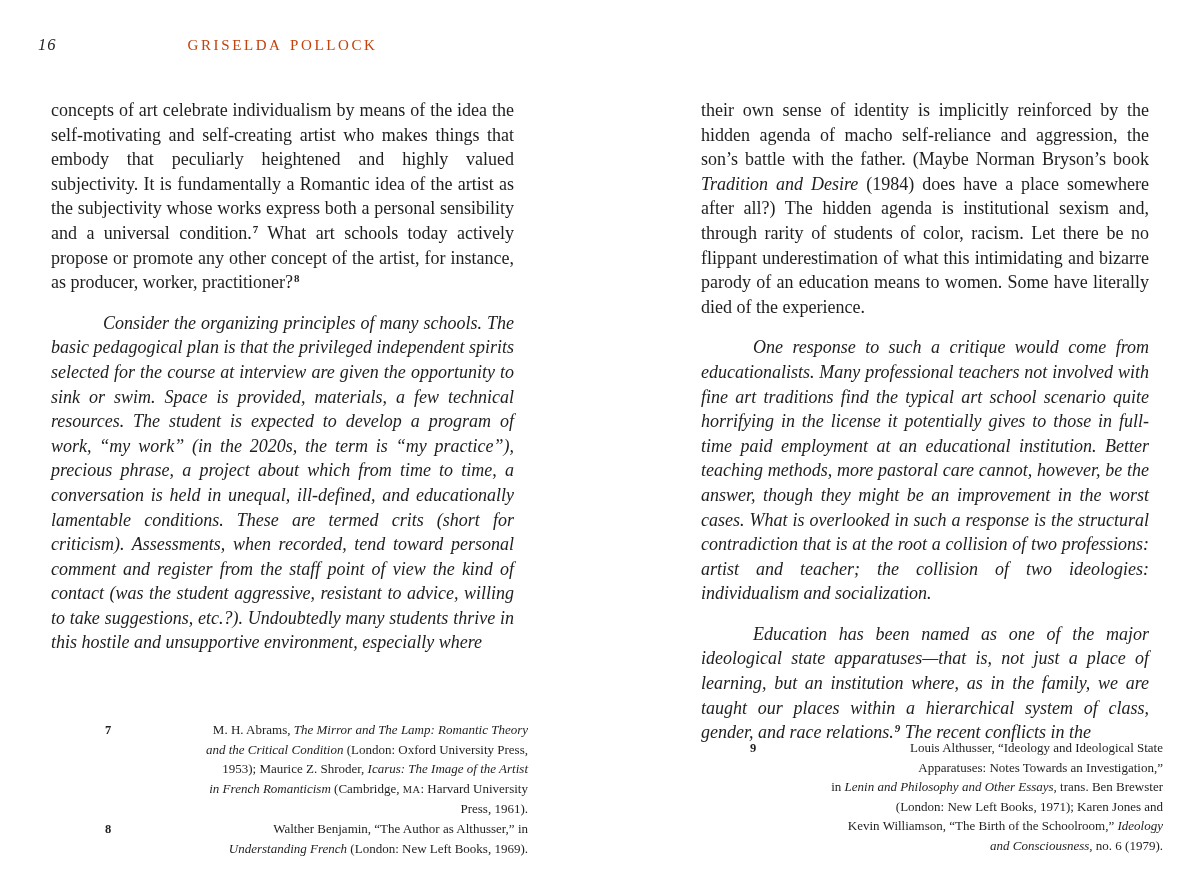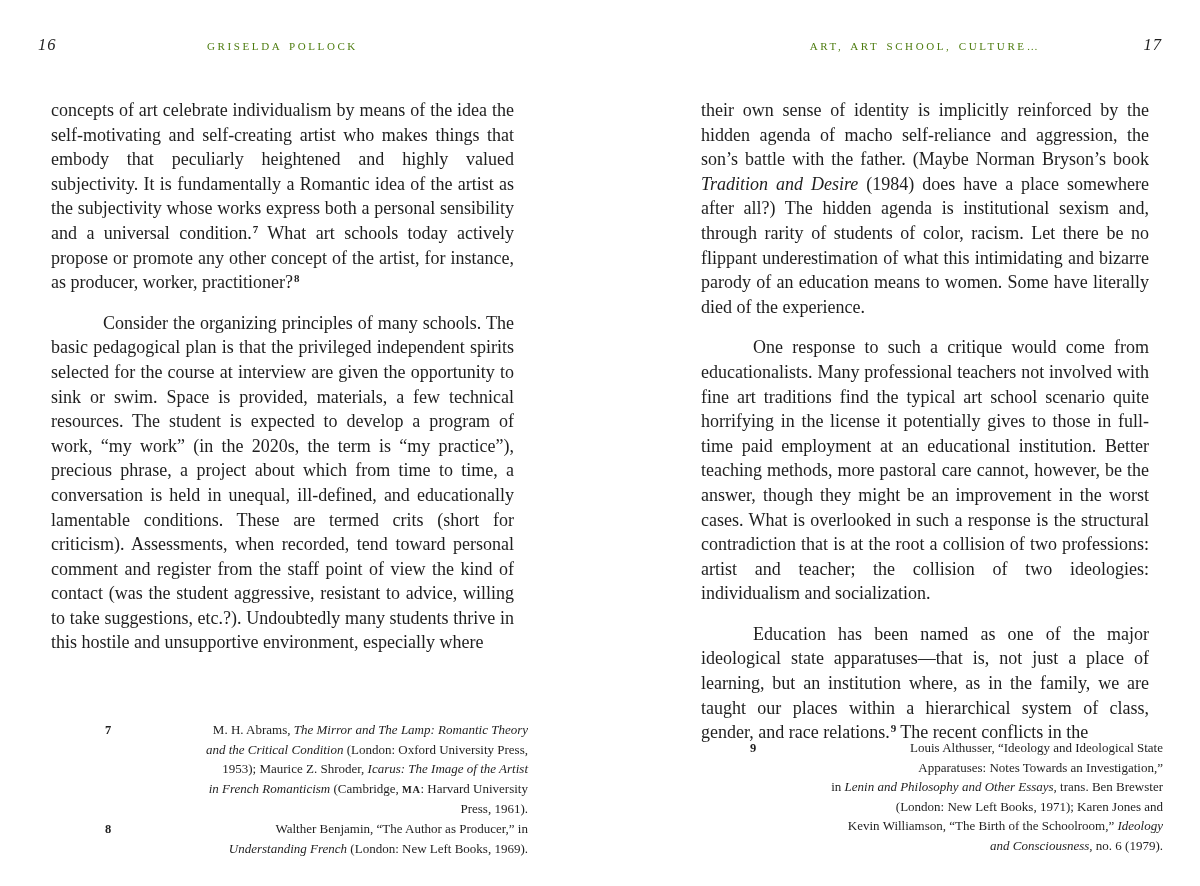--- a/index.html
+++ b/index.html
@@ -16,24 +16,24 @@
   .page-left  { left: 35px;  width: 495px; }
   .page-right { left: 685px; width: 480px; }
 
   .pagehead {
     position: absolute;
     top: 36px; left: 0; right: 0;
     text-align: center;
     height: 18px;
   }
   .running-head {
-    font-size: 11px;
+    font-size: 15px;
     letter-spacing: 2.6px;
     word-spacing: 2px;
-    color: #4d7c0f;
+    color: #c2410c;
     text-transform: uppercase;
   }
   .folio {
     position: absolute;
     top: -1px;
     font-style: italic;
     font-size: 16.5px;
     letter-spacing: 1px;
     color: #1e1e1e;
   }
@@ -42,21 +42,21 @@
 
   .pagebody { position: absolute; top: 82px; left: 0; right: 0; }
   .pagebody p {
     margin: 16px;
     font-size: 18px;
     line-height: 24.6px;
     text-align: justify;
     hyphens: auto;
     -webkit-hyphens: auto;
   }
-  .pagebody p.indent { text-indent: 52px; }
+  .pagebody p.indent { text-indent: 52px; font-style: italic; }
 
   sup.fnref {
     font-weight: 700;
     font-size: 11px;
     line-height: 0;
     vertical-align: 6px;
     margin-left: 1px;
   }
 
   .footnotes { position: absolute; }
@@ -70,21 +70,21 @@
     line-height: 19.6px;
     padding-top: 1px;
   }
   .fn-text {
     flex: 1 1 auto;
     font-size: 13px;
     line-height: 19.6px;
     text-align: right;
   }
   .it { font-style: italic; }
-  .sc { font-size: 0.8em; letter-spacing: 0.5px; font-weight: bold; }
+  .sc { font-size: 0.8em; letter-spacing: 0.5px; }
 </style>
 </head>
 <body>
 
 <div class="spread">
 
   <section class="page page-left">
     <header class="pagehead">
       <span class="folio folio-left">16</span>
       <span class="running-head">GRISELDA POLLOCK</span>
@@ -95,30 +95,26 @@
       <p class="indent"><span>Consider the organizing principles of many schools. The basic pedagogical plan is that the privileged independent spirits selected for the course at interview are given the opportunity to sink or swim. Space is provided, materials, a few technical resources. The student is expected to develop a program of work, “my work” (in the 2020s, the term is “my practice”), precious phrase, a project about which from time to time, a conversation is held in unequal, ill-defined, and educationally lamentable conditions. These are termed crits (short for criticism). Assessments, when recorded, tend toward personal comment and register from the staff point of view the kind of contact (was the student aggressive, resistant to advice, willing to take suggestions, etc.?). Undoubtedly many students thrive in this hostile and unsupportive environment, especially where</span></p>
     </div>
 
     <div class="footnotes footnotes-left">
       <div class="footnote">
         <div class="fn-num">7</div>
         <div class="fn-text"><span>M. H. Abrams, </span><span class="it">The Mirror and The Lamp: Romantic Theory</span><br><span class="it">and the Critical Condition</span><span> (London: Oxford University Press,</span><br><span>1953); Maurice Z. Shroder, </span><span class="it">Icarus: The Image of the Artist</span><br><span class="it">in French Romanticism</span><span> (Cambridge, </span><span class="sc">MA</span><span>: Harvard University</span><br><span>Press, 1961).</span></div>
       </div>
       <div class="footnote">
         <div class="fn-num">8</div>
-        <div class="fn-text"><span>Walther Benjamin, “The Author as Producer,” in</span><br><span class="it">Understanding French</span><span> (London: New Left Books, 1969).</span></div>
+        <div class="fn-text"><span>Walther Benjamin, “The Author as Althusser,” in</span><br><span class="it">Understanding French</span><span> (London: New Left Books, 1969).</span></div>
       </div>
     </div>
   </section>
 
   <section class="page page-right">
-    <header class="pagehead">
-      <span class="running-head">ART, ART SCHOOL, CULTURE…</span>
-      <span class="folio folio-right">17</span>
-    </header>
 
     <div class="pagebody">
       <p><span>their own sense of identity is implicitly reinforced by the hidden agenda of macho self-reliance and aggression, the son’s battle with the father. (Maybe Norman Bryson’s book </span><span class="it">Tradition and Desire</span><span> (1984) does have a place somewhere after all?) The hidden agenda is institutional sexism and, through rarity of students of color, racism. Let there be no flippant underestimation of what this intimidating and bizarre parody of an education means to women. Some have literally died of the experience.</span></p>
       <p class="indent"><span>One response to such a critique would come from educationalists. Many professional teachers not involved with fine art traditions find the typical art school scenario quite horrifying in the license it potentially gives to those in full-time paid employment at an educational institution. Better teaching methods, more pastoral care cannot, however, be the answer, though they might be an improvement in the worst cases. What is overlooked in such a response is the structural contradiction that is at the root a collision of two professions: artist and teacher; the collision of two ideologies: individualism and socialization.</span></p>
       <p class="indent"><span>Education has been named as one of the major ideological state apparatuses—that is, not just a place of learning, but an institution where, as in the family, we are taught our places within a hierarchical system of class, gender, and race relations.</span><sup class="fnref">9</sup><span> The recent conflicts in the</span></p>
     </div>
 
     <div class="footnotes footnotes-right">
       <div class="footnote">
         <div class="fn-num">9</div>

